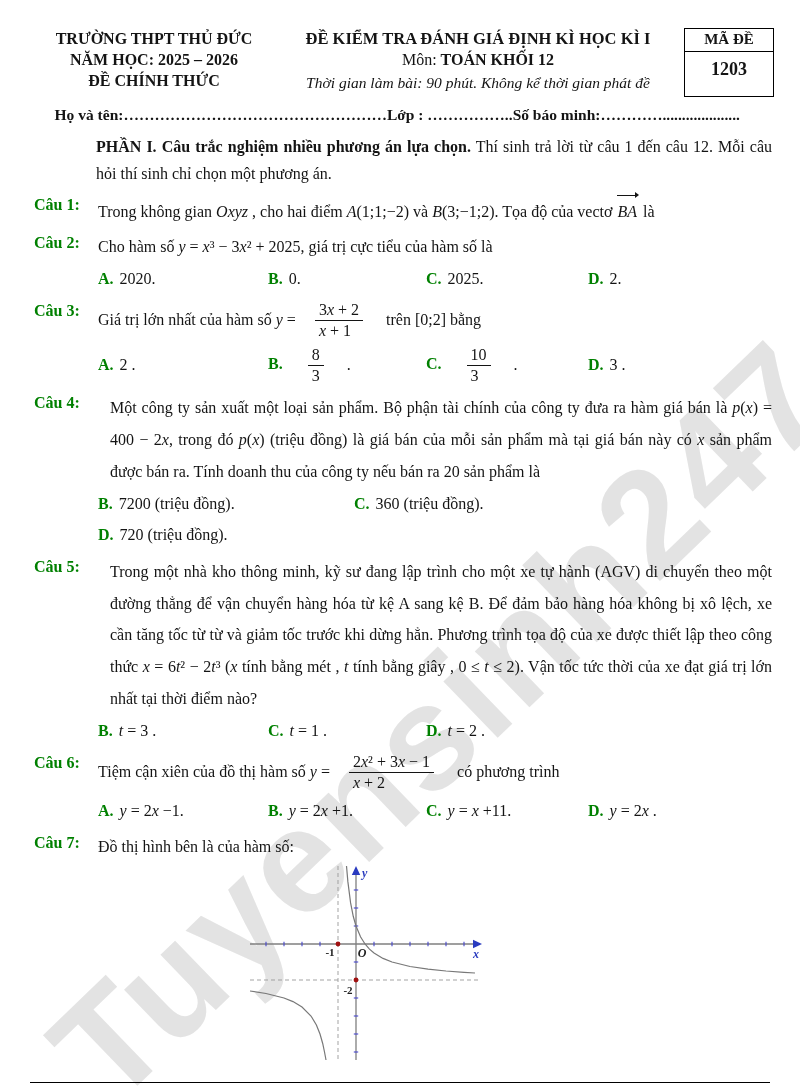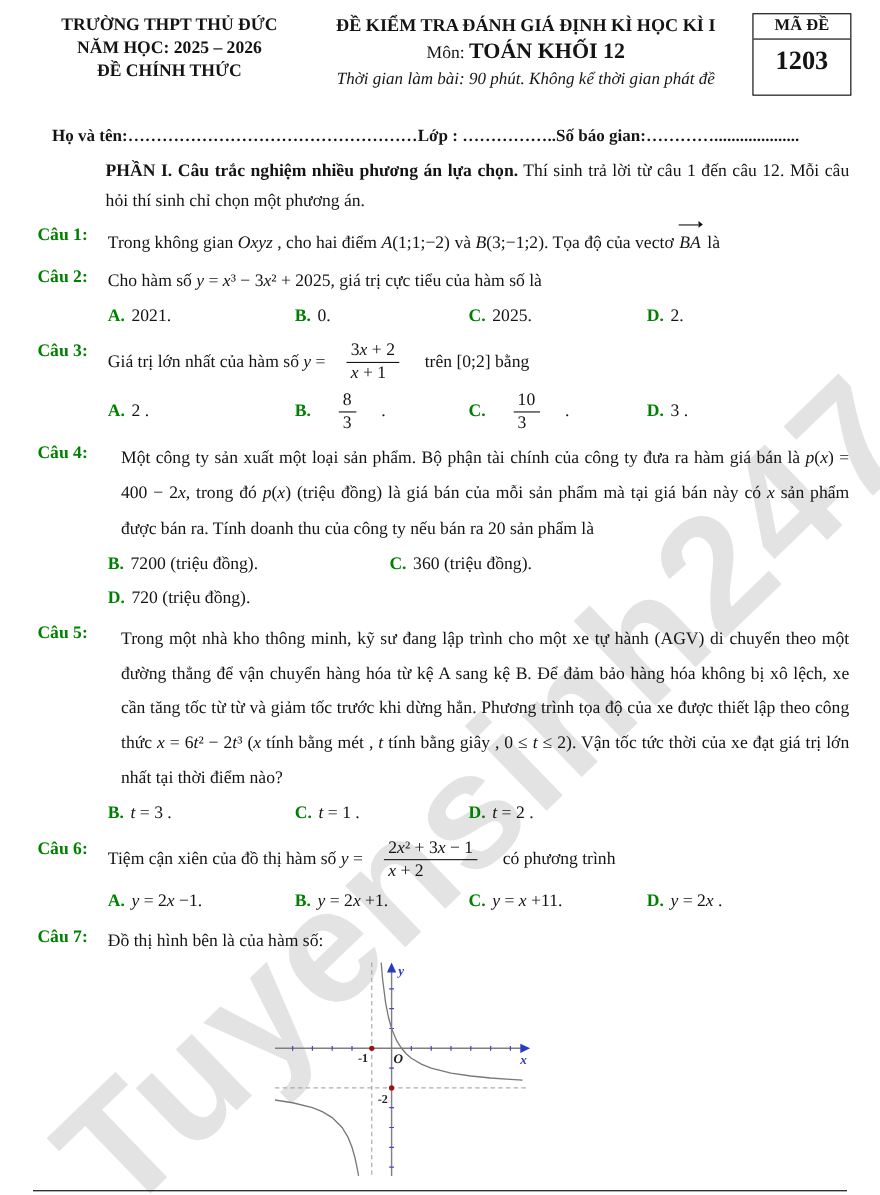--- a/index.html
+++ b/index.html
@@ -11,32 +11,32 @@
   .layer { position:relative; z-index:1; }
   
   .watermark {
     position:absolute; left:18px; top:1012px; z-index:0;
     transform:rotate(-44deg); transform-origin:0 0;
     font-family:"Liberation Sans", sans-serif; font-weight:bold;
     font-size:148px; letter-spacing:3px; white-space:nowrap;
     color:var(--wm,#c8c8c8); opacity:.5; user-select:none;
   }
   
-  header { display:flex; align-items:flex-start; padding:12px 26px 0 30px;justify-content:center; }
+  header { display:flex; align-items:flex-start; padding:28px 26px 0 30px;justify-content:center; }
   .school { width:248px; text-align:center; font-weight:bold; font-size:16px; line-height:1.32; }
   .title-block { flex:1; text-align:center; line-height:1.3; }
   .exam-title { font-weight:bold; font-size:16.5px; }
   .subject { font-size:16px; margin-top:1px; }
-  .subject b { font-size:20px; }
+  .subject b { font-size:16px; }
   .duration { font-style:italic; font-size:15.5px; margin-top:2px; }
   .code-box { width:88px; border:1.6px solid #000; text-align:center; margin-left:6px; }
   .code-label { font-weight:bold; font-size:15px; padding:2px 0 3px; border-bottom:1.6px solid #000; }
-  .code-value { font-weight:bold; font-size:24px; padding:7px 0 16px; }
-  
-  .student-line { display:flex; justify-content:center; padding:0 60px 0 34px; margin-top:28px; font-weight:bold; font-size:15.5px; }
+  .code-value { font-weight:bold; font-size:18px; padding:7px 0 16px; }
+  
+  .student-line { display:flex; justify-content:flex-end; padding:0 60px 0 34px; margin-top:9px; font-weight:bold; font-size:15.5px; }
   
   .part1 { margin:10px 28px 0 96px; text-align:justify; line-height:1.68; }
   
   .question { display:grid; grid-template-columns:64px 1fr; padding:0 28px 0 34px; margin-top:6px; position:relative; z-index:1; }
   .qlabel { color:var(--accent,#008000); font-weight:bold; white-space:nowrap; padding-top:2px; }
   .qbody { text-align:justify; line-height:1.85; }
   .qbody.tall { line-height:1.98;margin-left:12px; }
   .opts { display:grid; margin-top:3px; line-height:1.8; align-items:center; }
   .opts.row4 { grid-template-columns:170px 158px 162px 1fr; }
   .opts.grid2 { grid-template-columns:256px 1fr; row-gap:2px; }
@@ -74,38 +74,38 @@
     </div>
     <div class="code-box">
       <div class="code-label">MÃ ĐỀ</div>
       <div class="code-value">1203</div>
     </div>
   </header>
 
   <div class="student-line layer">
     <span>Họ và tên:……………………………………………</span>
     <span>Lớp : ……………..</span>
-    <span>Số báo gian:…………....................</span>
+    <span>Số báo minh:…………....................</span>
   </div>
 
   <p class="part1 layer"><b>PHẦN I. Câu trắc nghiệm nhiều phương án lựa chọn.</b><span> Thí sinh trả lời từ câu 1 đến câu 12. Mỗi câu hỏi thí sinh chỉ chọn một phương án.</span></p>
 
   <main id="questions" class="layer">
       <div class="question">
         <div class="qlabel">Câu 1:</div>
         <div>
           <div class="qbody"><span class="seg-t">Trong không gian </span><span class="seg-m"><i>Oxyz</i></span><span class="seg-t"> , cho hai điểm </span><span class="seg-m"><i>A</i>(1;1;−2)</span><span class="seg-t"> và </span><span class="seg-m"><i>B</i>(3;−1;2)</span><span class="seg-t">. Tọa độ của vectơ </span><span class="vec seg-m"><i>BA</i></span><span class="seg-t"> là</span></div>
         </div>
       </div>
       <div class="question">
         <div class="qlabel">Câu 2:</div>
         <div>
           <div class="qbody"><span class="seg-t">Cho hàm số </span><span class="seg-m"><i>y</i> = <i>x</i>³ − 3<i>x</i>² + 2025</span><span class="seg-t">, giá trị cực tiểu của hàm số là</span></div>
           <div class="opts row4">
-            <span class="opt"><span class="opt-label">A.</span><span class="seg-t">2021.</span></span>
+            <span class="opt"><span class="opt-label">A.</span><span class="seg-t">2020.</span></span>
             <span class="opt"><span class="opt-label">B.</span><span class="seg-t">0.</span></span>
             <span class="opt"><span class="opt-label">C.</span><span class="seg-t">2025.</span></span>
             <span class="opt"><span class="opt-label">D.</span><span class="seg-t">2.</span></span>
           </div>
         </div>
       </div>
       <div class="question">
         <div class="qlabel">Câu 3:</div>
         <div>
           <div class="qbody"><span class="seg-t">Giá trị lớn nhất của hàm số </span><span class="seg-m"><i>y</i> =</span><span class="frac"><span class="num seg-m">3<i>x</i> + 2</span><span class="den seg-m"><i>x</i> + 1</span></span><span class="seg-t"> trên </span><span class="seg-m">[0;2]</span><span class="seg-t"> bằng</span></div>

